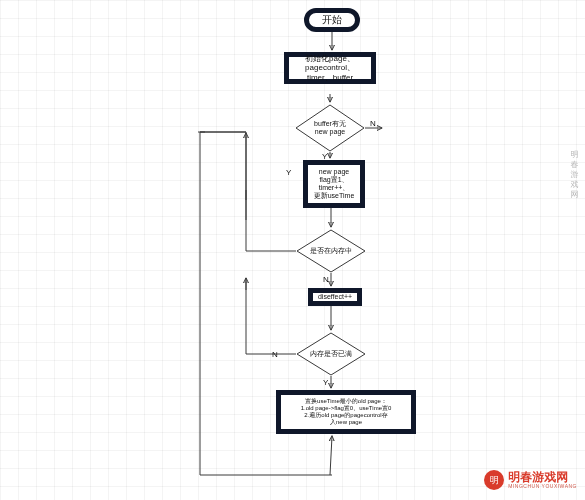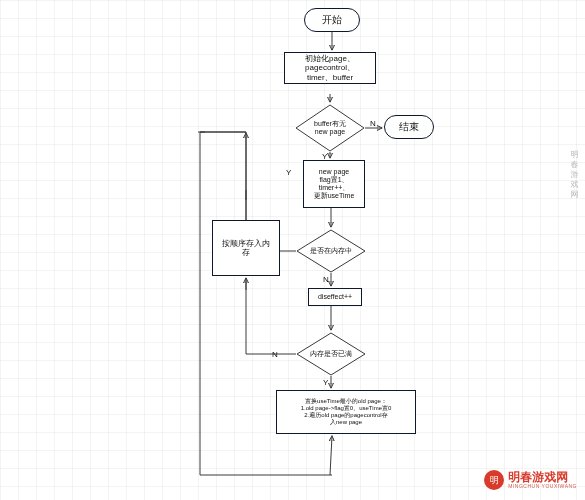--- a/index.html
+++ b/index.html
@@ -27,21 +27,21 @@
     width: 585px; height: 500px;
     background-image:
       linear-gradient(to right, rgba(0,0,0,0.045) 1px, transparent 1px),
       linear-gradient(to bottom, rgba(0,0,0,0.045) 1px, transparent 1px);
     background-size: 18px 18px;
     pointer-events: none;
   }
   .node {
     position: absolute;
     box-sizing: border-box;
-    border: 1px solid #0f172a;
+    border: 5px solid #0f172a;
     background: #ffffff;
     color: #111111;
     display: flex;
     align-items: center;
     justify-content: center;
     text-align: center;
     line-height: 1.18;
     white-space: pre-line;
     z-index: 3;
   }
@@ -188,21 +188,20 @@
 timer、buffer</div>
 
   <div class="diamond-wrap" style="left:295px;top:104px;width:70px;height:48px;">
     <svg class="diamond-shape" viewBox="0 0 70 48">
       <polygon points="35,1 69,24 35,47 1,24" fill="#ffffff" stroke="#3a3a3a" stroke-width="1"></polygon>
     </svg>
     <div class="diamond-label" style="font-size:7px;">buffer有无
 new page</div>
   </div>
 
-  <div class="node terminator" style="left:384px;top:115px;width:50px;height:24px;font-size:10px;">结束</div>
 
   <div class="node process" style="left:303px;top:160px;width:62px;height:48px;font-size:7px;">new page
 flag置1、
 timer++、
 更新useTime</div>
 
   <div class="diamond-wrap" style="left:296px;top:229px;width:70px;height:44px;">
     <svg class="diamond-shape" viewBox="0 0 70 44">
       <polygon points="35,1 69,22 35,43 1,22" fill="#ffffff" stroke="#3a3a3a" stroke-width="1"></polygon>
     </svg>
@@ -211,22 +210,20 @@
 
   <div class="node process" style="left:308px;top:288px;width:54px;height:18px;font-size:7px;">diseffect++</div>
 
   <div class="diamond-wrap" style="left:296px;top:332px;width:70px;height:44px;">
     <svg class="diamond-shape" viewBox="0 0 70 44">
       <polygon points="35,1 69,22 35,43 1,22" fill="#ffffff" stroke="#3a3a3a" stroke-width="1"></polygon>
     </svg>
     <div class="diamond-label" style="font-size:7px;">内存是否已满</div>
   </div>
 
-  <div class="node process" style="left:212px;top:220px;width:68px;height:56px;font-size:8px;">按顺序存入内
-存</div>
 
   <div class="node process" style="left:276px;top:390px;width:140px;height:44px;font-size:6px;">置换useTime最小的old page：
 1.old page-&gt;flag置0、useTime置0
 2.遍历old page的pagecontrol存
 入new page</div>
 
   <div class="edge-label" style="left:370px;top:119px;">N</div>
   <div class="edge-label" style="left:322px;top:152px;">Y</div>
   <div class="edge-label" style="left:286px;top:168px;">Y</div>
   <div class="edge-label" style="left:323px;top:275px;">N</div>

